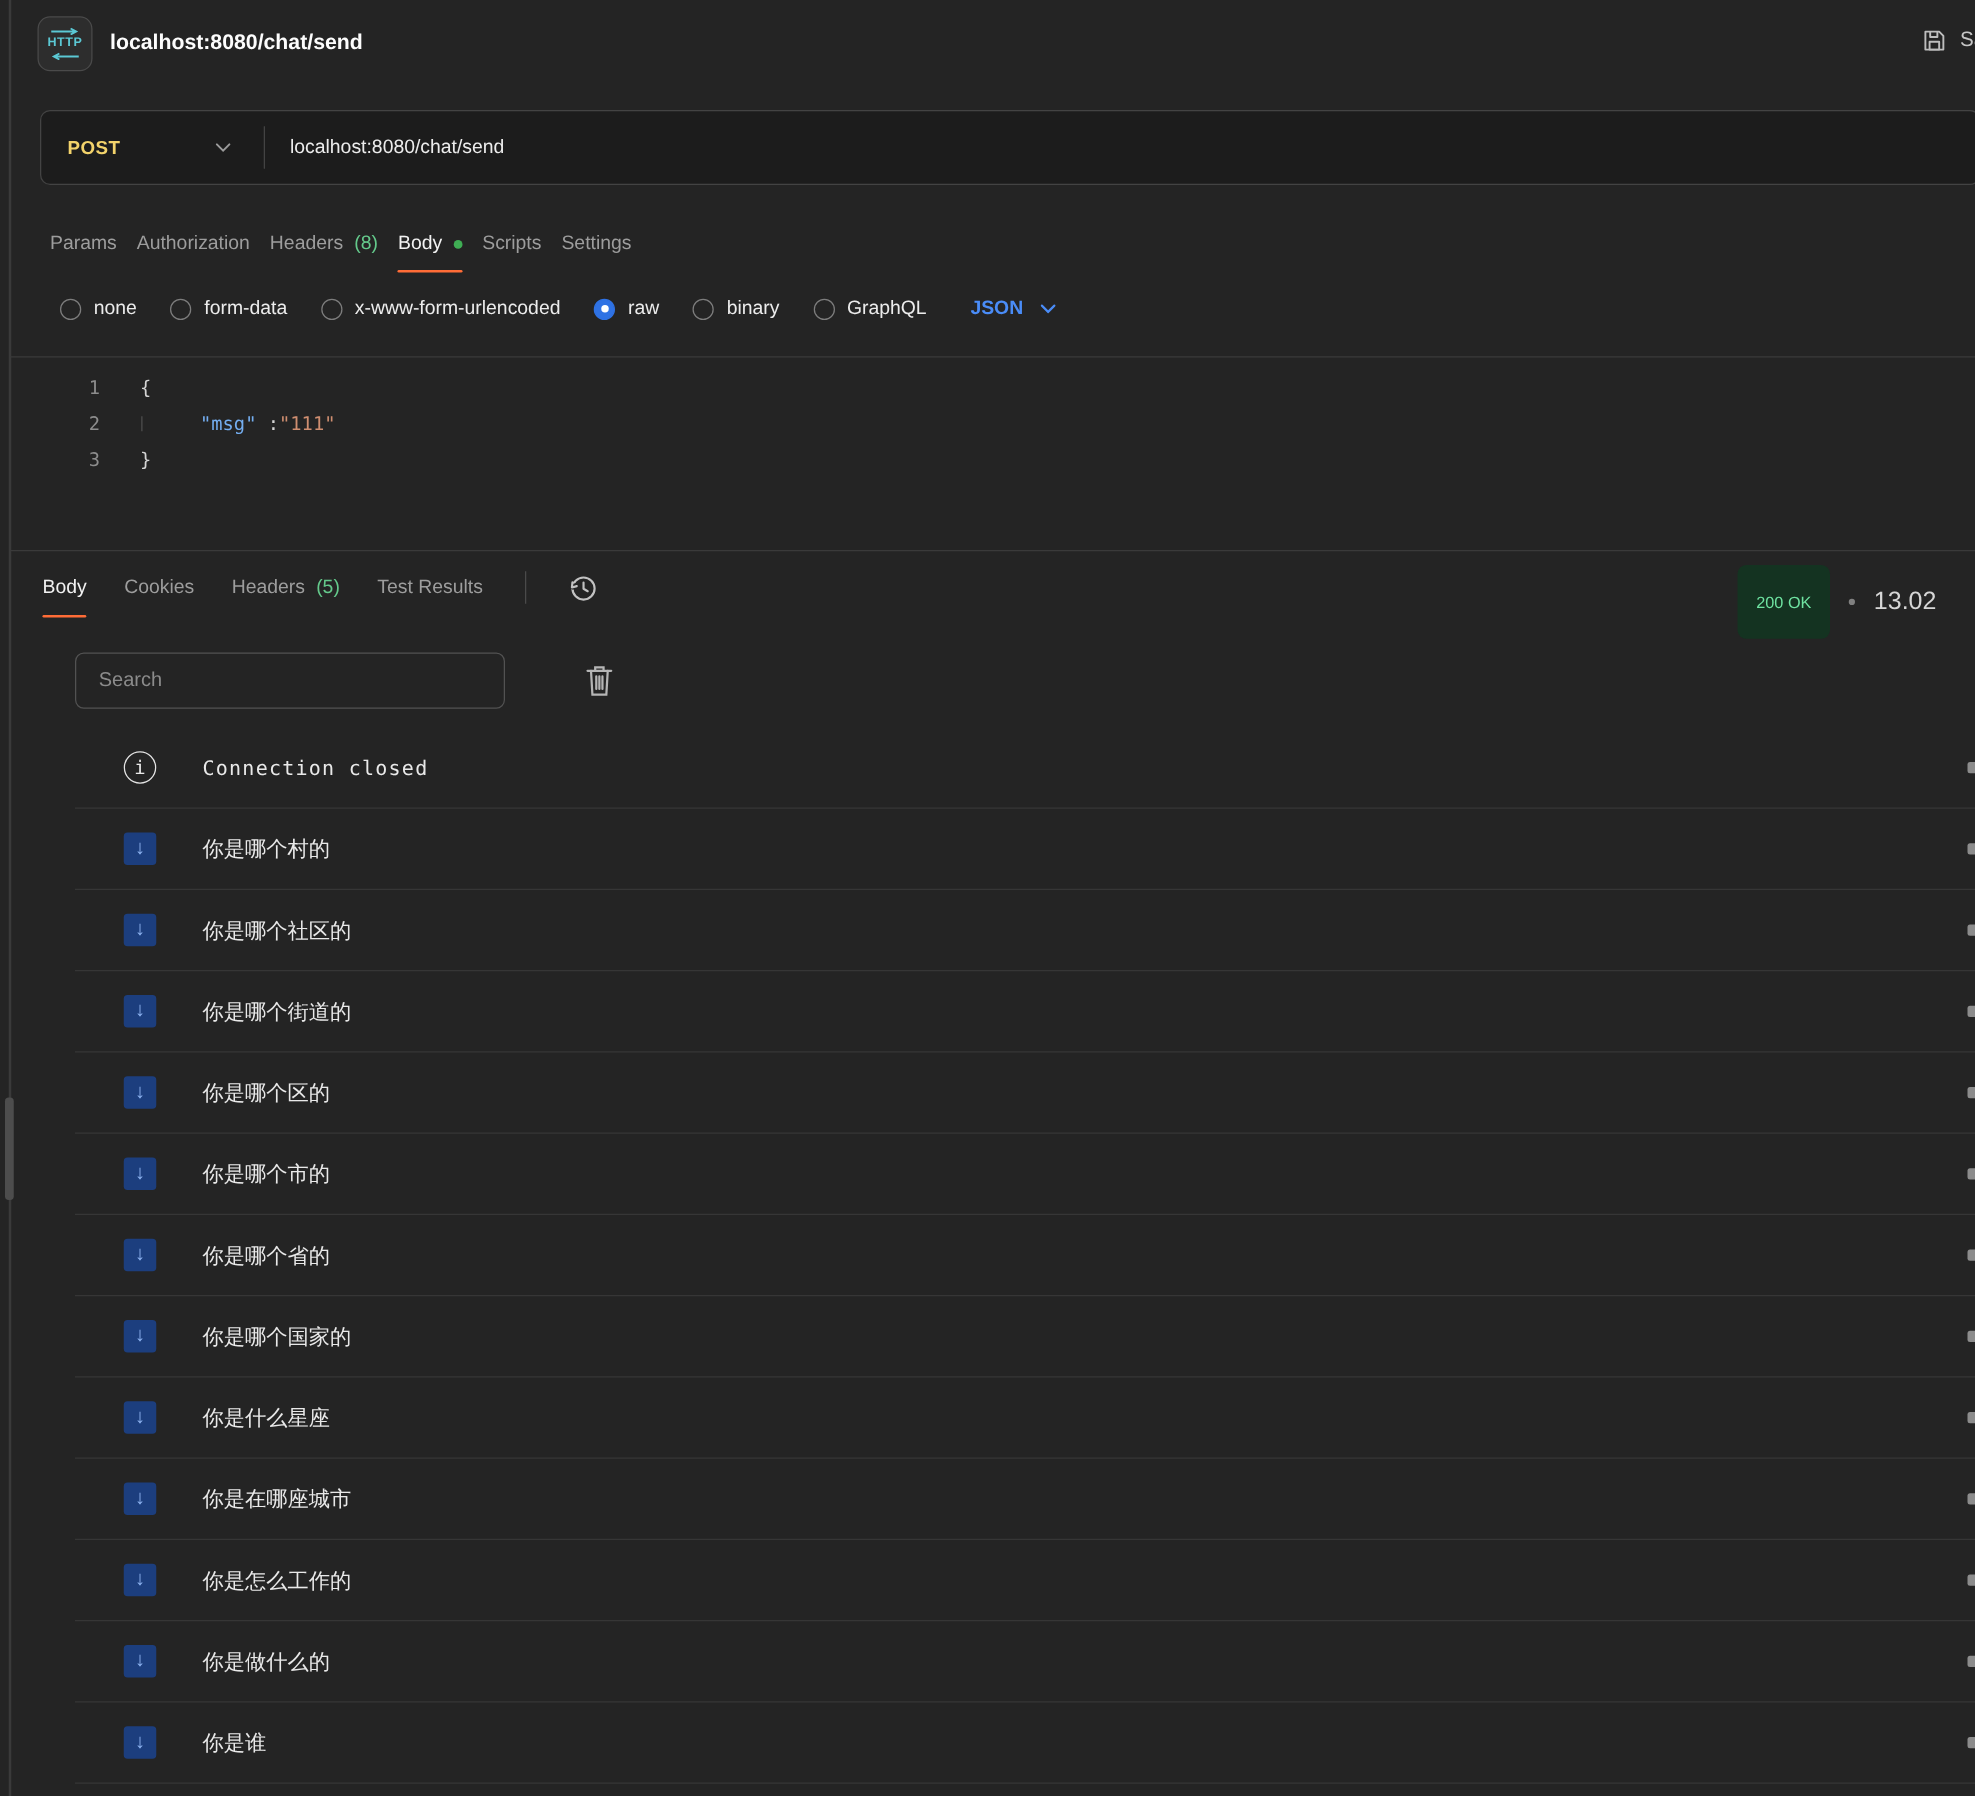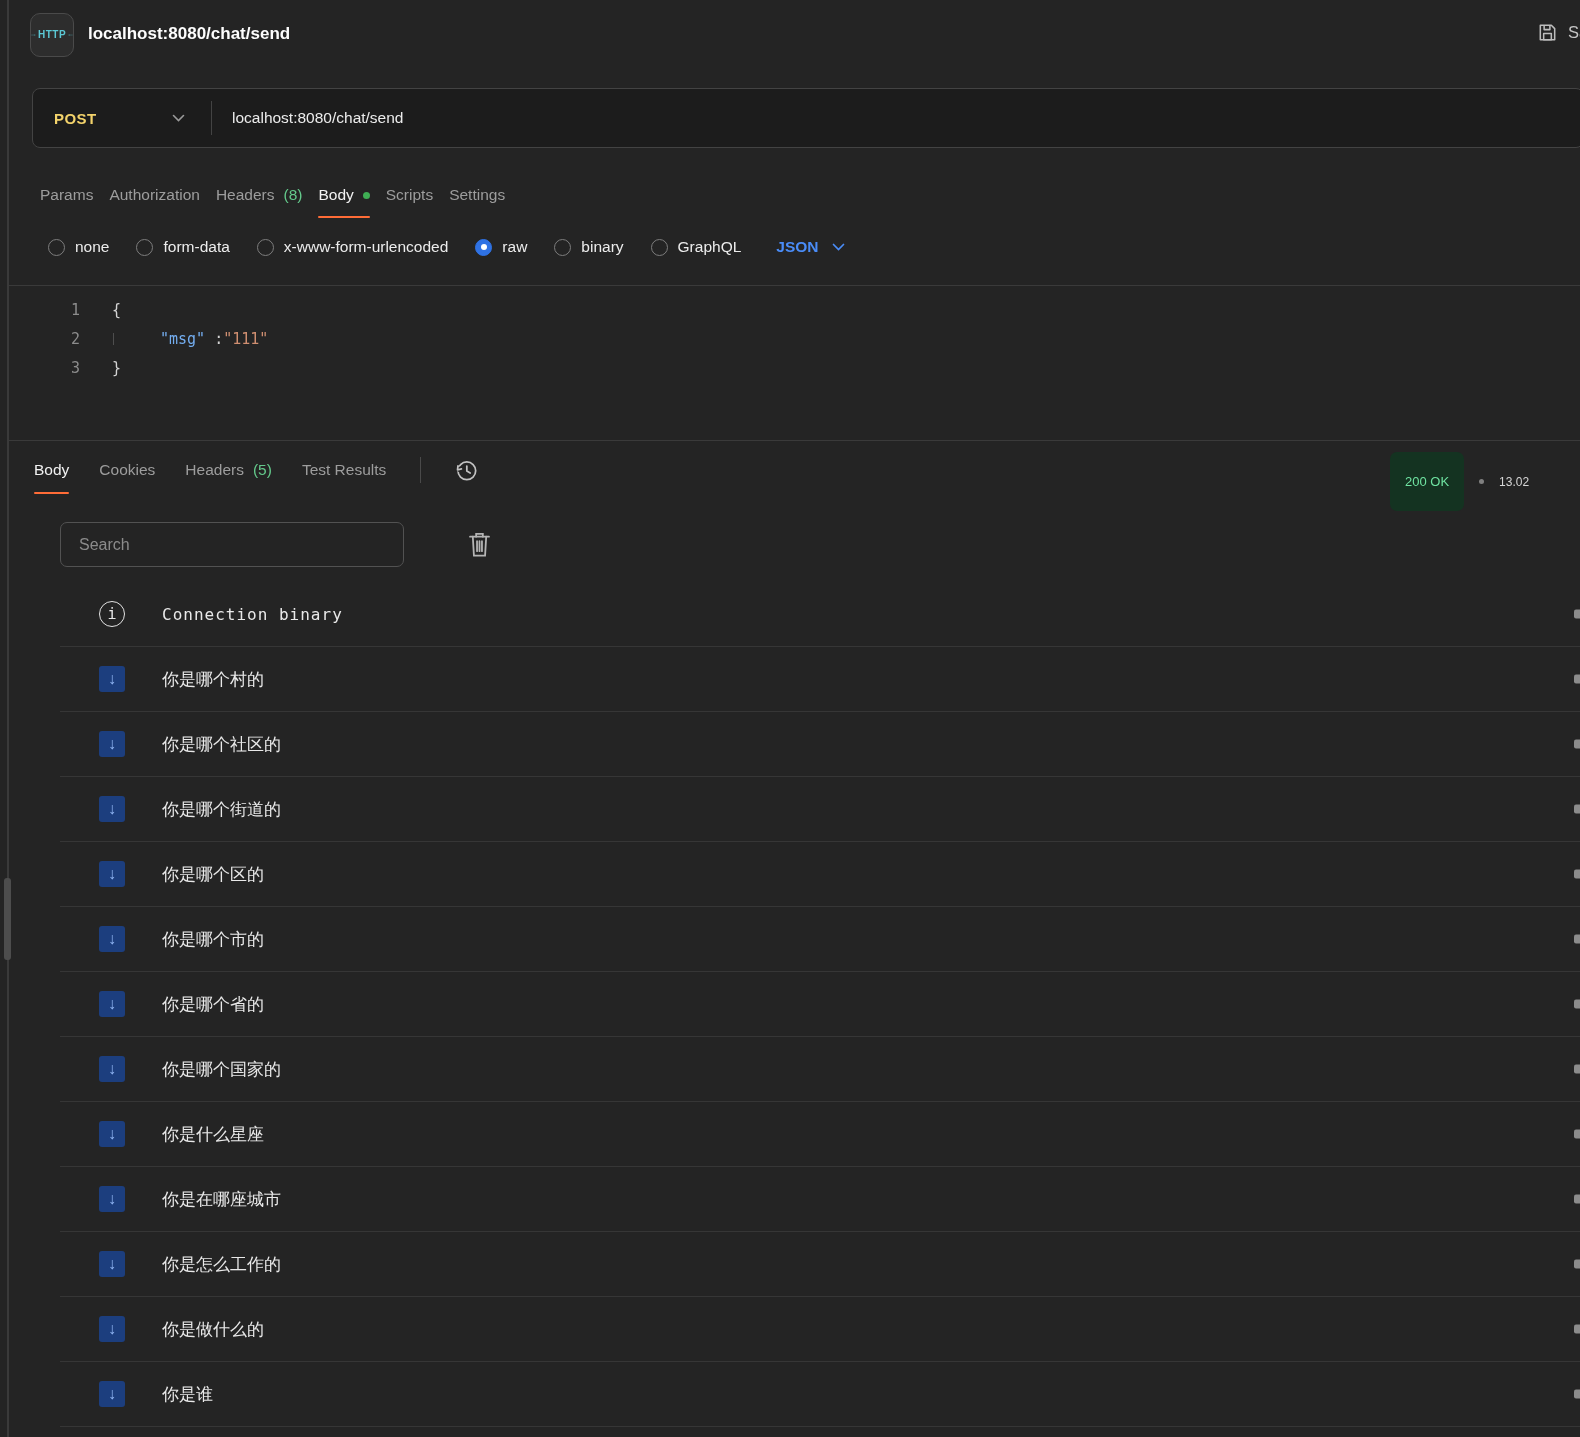--- a/index.html
+++ b/index.html
@@ -8,21 +8,21 @@
     background:#242424;color:#e6e6e6;
     font-family:"Liberation Sans",sans-serif;
     -webkit-font-smoothing:antialiased;
   }
   
   .side-divider{position:absolute;left:7px;top:0;width:2px;height:100%;background:#3a3a3a;}
   .side-handle{position:absolute;left:4px;top:878px;width:7px;height:82px;background:#4d4d4d;border-radius:3px;cursor:col-resize;}
 
   
   .http-badge{position:absolute;left:30px;top:13px;width:44px;height:44px;border-radius:10px;
-    background:#2d2d2d;border:1px solid #4a4a4a;display:flex;flex-direction:row;
+    background:#2d2d2d;border:1px solid #4a4a4a;display:flex;flex-direction:column;
     align-items:center;justify-content:center;gap:2px;box-sizing:border-box;}
   .http-word{color:#5bc8d4;font-size:10px;font-weight:700;letter-spacing:.5px;line-height:10px;}
   .req-title{position:absolute;left:88px;top:24px;margin:0;font-size:17px;font-weight:700;color:#fdfdfd;}
   .save-btn{position:absolute;left:1536px;top:21px;display:flex;align-items:center;gap:9px;
     color:#c6c6c6;font-size:16.5px;cursor:pointer;white-space:nowrap;}
 
   
   .url-bar{position:absolute;left:32px;top:88px;width:1552px;height:60px;background:#1c1c1c;
     border:1px solid #434343;border-radius:8px;display:flex;align-items:center;box-sizing:border-box;}
   .method-select{display:flex;align-items:center;justify-content:space-between;width:178px;
@@ -62,21 +62,21 @@
 
   .section-divider{position:absolute;left:8px;top:440px;width:1572px;height:1px;background:#3a3a3a;}
 
   
   .resp-tabs{position:absolute;left:34px;top:446px;height:48px;gap:30px;align-items:stretch;}
   .vsep{width:1px;height:26px;background:#4a4a4a;align-self:center;margin-left:4px;}
   .history-btn{align-self:center;margin-left:2px;width:27px;height:27px;cursor:pointer;display:flex;}
   .resp-meta{position:absolute;left:1390px;top:452px;display:flex;align-items:center;gap:15px;}
   .status-badge{background:#143321;color:#6fe3a1;font-size:13px;padding:22px 15px;border-radius:7px;white-space:nowrap;}
   .meta-dot{width:5px;height:5px;border-radius:50%;background:#808080;flex:none;}
-  .meta-time{color:#d6d6d6;font-size:12px;white-space:nowrap;}
+  .meta-time{color:#d6d6d6;font-size:20px;white-space:nowrap;}
 
   
   .search-input{position:absolute;left:60px;top:522px;width:344px;height:45px;background:transparent;
     border:1px solid #525252;border-radius:7px;color:#eee;font-size:16px;padding:0 18px;
     box-sizing:border-box;outline:none;font-family:"Liberation Sans",sans-serif;}
   .search-input::placeholder{color:#8b8b8b;}
   .trash-btn{position:absolute;left:466px;top:530px;width:27px;height:29px;cursor:pointer;display:flex;background:none;border:none;padding:0;}
 
   
   .msg-list{position:absolute;left:60px;top:582px;width:1520px;}
@@ -241,21 +241,21 @@
       <path d="M3.5 6 h17"></path>
       <path d="M9 6 V3.5 h6 V6"></path>
       <path d="M6 6 l1 17 h10 l1 -17"></path>
       <path d="M9.8 10 v9 M12 10 v9 M14.2 10 v9"></path>
     </svg>
   </button>
 
   <div class="msg-list">
       <div class="msg-row">
         <span class="msg-icon icon-info">i</span>
-        <span class="msg-text mono">Connection binary</span>
+        <span class="msg-text mono">Connection closed</span>
         <span class="edge-frag"></span>
       </div>
       <div class="msg-row">
         <span class="msg-icon icon-arrow">↓</span>
         <span class="msg-text">你是哪个村的</span>
         <span class="edge-frag"></span>
       </div>
       <div class="msg-row">
         <span class="msg-icon icon-arrow">↓</span>
         <span class="msg-text">你是哪个社区的</span>

